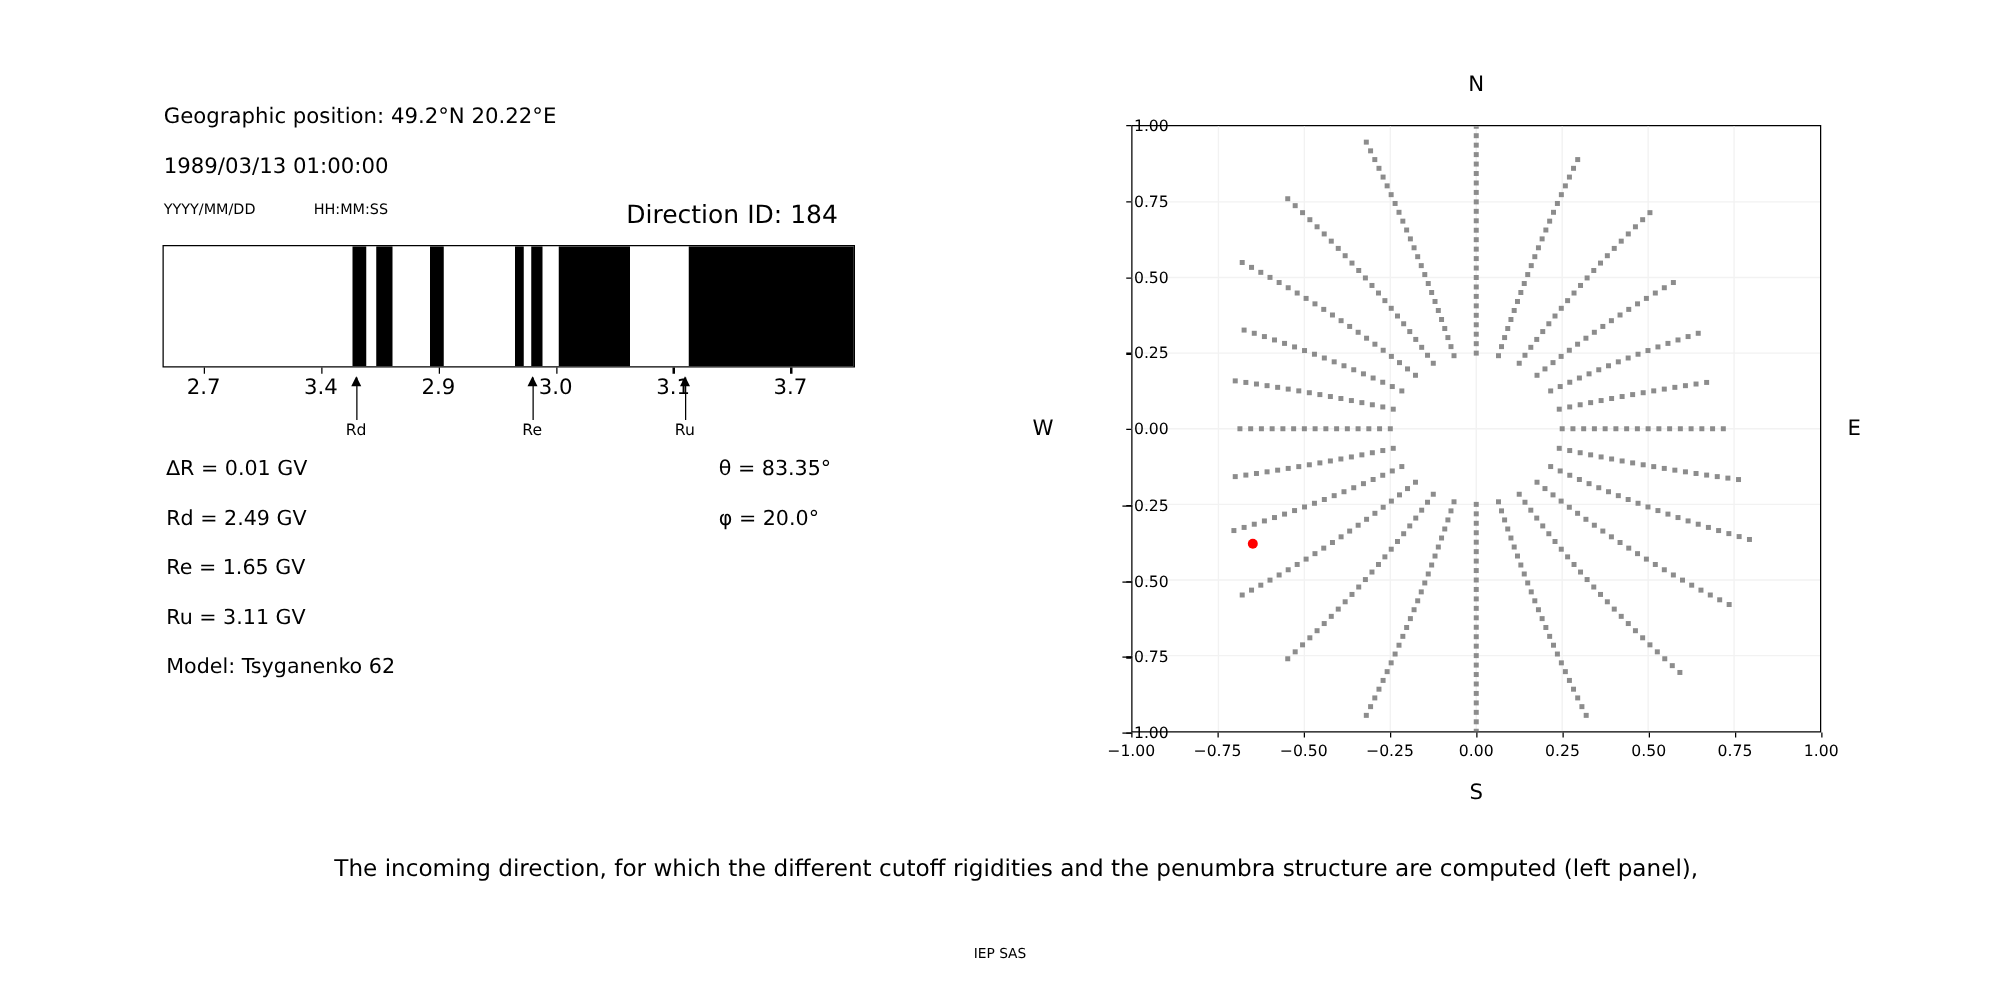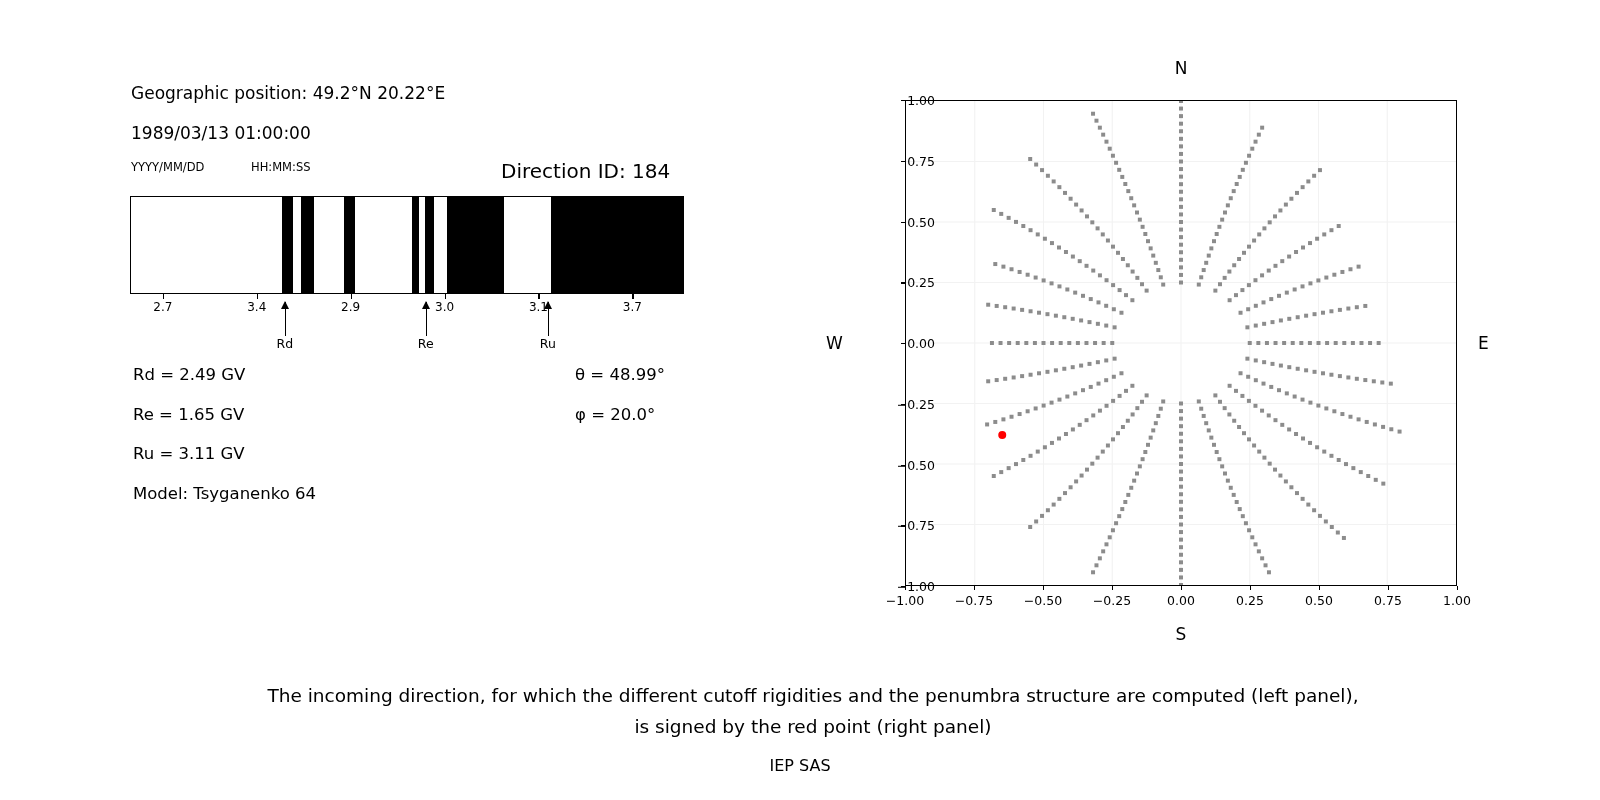--- a/index.html
+++ b/index.html
@@ -59,21 +59,21 @@
     width: 554px; height: 60px;
   }
   .tick-mark {
     position: absolute;
     top: 0; width: 1.3px; height: 5px;
     background: #000;
   }
   .tick-label {
     position: absolute;
     top: 6px;
-    font-size: 12px;
+    font-size: 17px;
     transform: translateX(-50%);
     white-space: nowrap;
   }
 
   
   .ann { position: absolute; }
   .ann-stem {
     position: absolute;
     left: 0; top: 0;
     width: 1.3px; height: 34px;
@@ -160,21 +160,21 @@
     left: 0; top: 680px;
     width: 1600px;
     text-align: center;
   }
   .footer-line { font-size: 18.5px; line-height: 31px; margin-left: 26px; }
   #credit {
     position: absolute;
     left: 0; top: 756px;
     width: 1600px;
     text-align: center;
-    font-size: 16px;
+    font-size: 11px;
   }
 </style>
 </head>
 <body>
 
 <div id="left-panel">
 
   <div class="txt" id="geo-position">Geographic position: 49.2°N 20.22°E</div>
 
   <div class="txt" id="datetime">1989/03/13 01:00:00</div>
@@ -221,27 +221,28 @@
         <div class="ann-label">Re</div>
       </div>
       <div class="ann" style="left: 417.847px; top: 8px;">
         <div class="ann-stem"></div>
         <div class="ann-head"></div>
         <div class="ann-label">Ru</div>
       </div>
     </div>
 
   <div id="values-left">
+      <div class="val-row">∆R = 0.01 GV</div>
       <div class="val-row">Rd = 2.49 GV</div>
       <div class="val-row">Re = 1.65 GV</div>
       <div class="val-row">Ru = 3.11 GV</div>
-      <div class="val-row">Model: Tsyganenko 64</div>
+      <div class="val-row">Model: Tsyganenko 62</div>
     </div>
   <div id="values-right">
-      <div class="val-row">θ = 48.99°</div>
+      <div class="val-row">θ = 83.35°</div>
       <div class="val-row">φ = 20.0°</div>
     </div>
 </div>
 
 <div id="right-panel">
 
   <div id="label-N">N</div>
   <div id="label-S">S</div>
   <div id="label-W">W</div>
   <div id="label-E">E</div>
@@ -794,15 +795,14 @@
     <div class="ax-tick-v" style="left: 519px; top: 586px;"></div>
     <div class="x-tick-label" style="left: 519px; top: 593px;">0.50</div>
     <div class="ax-tick-v" style="left: 588px; top: 586px;"></div>
     <div class="x-tick-label" style="left: 588px; top: 593px;">0.75</div>
     <div class="ax-tick-v" style="left: 657px; top: 586px;"></div>
     <div class="x-tick-label" style="left: 657px; top: 593px;">1.00</div>
   </div>
 
 <div id="footer">
     <div class="footer-line">The incoming direction, for which the different cutoff rigidities and the penumbra structure are computed (left panel),</div>
-    <div class="footer-line">is signed by the red point (right panel)</div>
   </div>
 <div id="credit">IEP SAS</div>
 
 </body></html>

